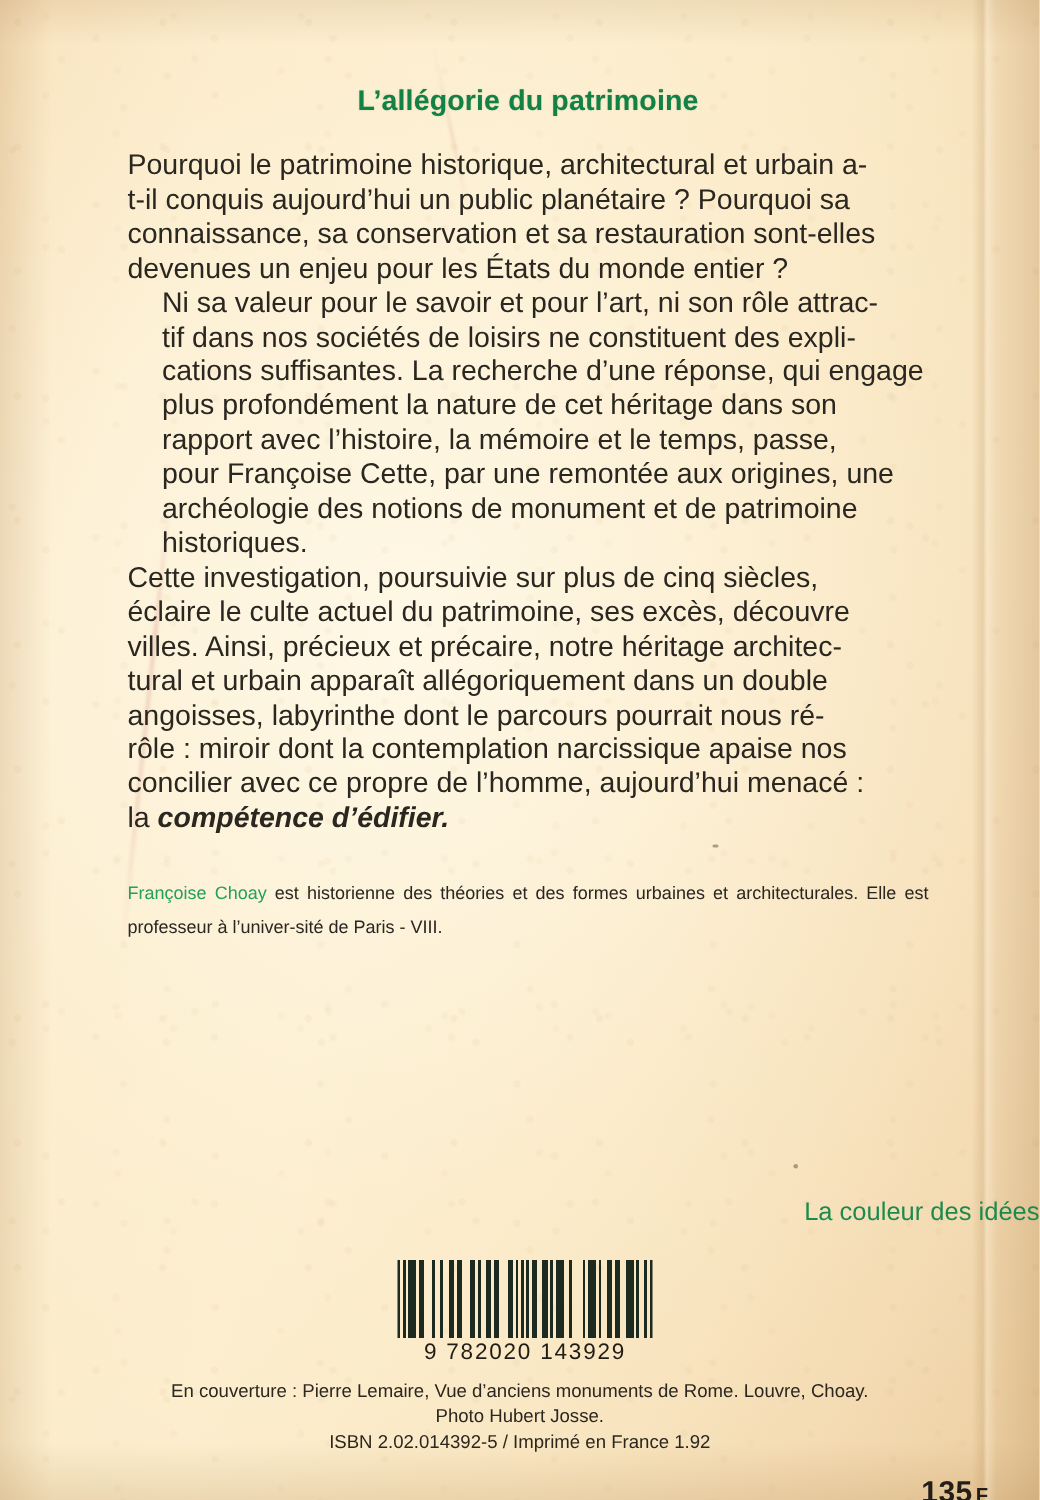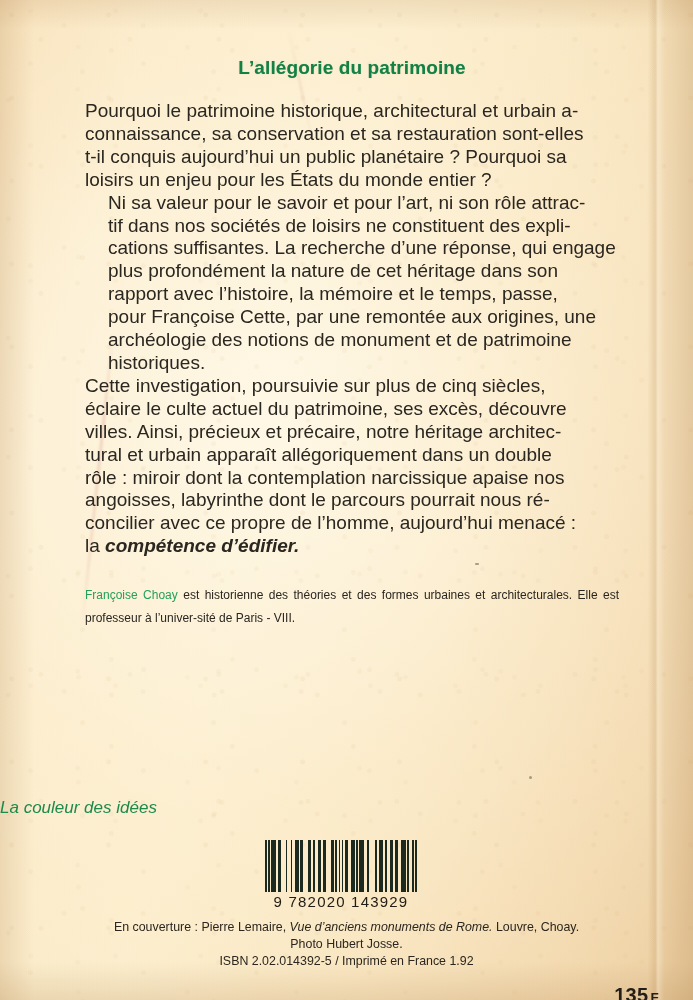--- a/index.html
+++ b/index.html
@@ -156,32 +156,31 @@
     text-align: justify;
   }
   .bio .author { color: #23a05c; }
 
   
   #series {
     position: absolute;
     left: 0; right: 0;
     top: 798px;
     z-index: 3;
-    text-align: left;
+    text-align: right;
     font-size: 17px;
-    font-style: italic;
     color: #1d8a4d;
   }
 
   #barcode-wrap {
     position: absolute;
     z-index: 3;
     left: 265px;
     top: 840px;
-    width: 152px;
+    width: 170px;
   }
   #bars {
     height: 52px;
     width: 100%;
     background-repeat: repeat-x;
   }
   #barcode-digits {
     margin-top: 1px;
     font-size: 15px;
     color: #211c15;
@@ -193,21 +192,21 @@
   #credits {
     position: absolute;
     z-index: 3;
     left: 0; right: 0;
     top: 919px;
     text-align: center;
     color: #2b261f;
     font-size: 12.4px;
     line-height: 17px;
   }
-  #credits .ital { font-style: italic; }
+  #credits .ital { }
 
   #price {
     position: absolute;
     z-index: 3;
     right: 34px;
     top: 944px;
     color: #231e17;
     font-size: 20px;
     font-weight: bold;
     letter-spacing: .3px;
@@ -242,43 +241,43 @@
 
   <div class="speck" style="left:529px; top:776px;"></div>
   <div class="speck" style="left:475px; top:563px; width:4px; height:2px; border-radius:1px;"></div>
 
   <div id="content">
 
     <h1 class="title">L’allégorie du patrimoine</h1>
 
     <p class="blurb">
       <span class="line">Pourquoi le patrimoine historique, architectural et urbain a-</span>
+      <span class="line">t-il conquis aujourd’hui un public planétaire ? Pourquoi sa</span>
       <span class="line">connaissance, sa conservation et sa restauration sont-elles</span>
-      <span class="line">t-il conquis aujourd’hui un public planétaire ? Pourquoi sa</span>
-      <span class="line last">loisirs un enjeu pour les États du monde entier ?</span>
+      <span class="line last">devenues un enjeu pour les États du monde entier ?</span>
     </p>
 
     <p class="blurb" style="padding-top:0;margin-left:23px;">
       <span class="line">Ni sa valeur pour le savoir et pour l’art, ni son rôle attrac-</span>
       <span class="line">tif dans nos sociétés de loisirs ne constituent des expli-</span>
       <span class="line">cations suffisantes. La recherche d’une réponse, qui engage</span>
       <span class="line">plus profondément la nature de cet héritage dans son</span>
       <span class="line">rapport avec l’histoire, la mémoire et le temps, passe,</span>
       <span class="line">pour Françoise Cette, par une remontée aux origines, une</span>
       <span class="line">archéologie des notions de monument et de patrimoine</span>
       <span class="line last">historiques.</span>
     </p>
 
     <p class="blurb" style="padding-top:0;">
       <span class="line">Cette investigation, poursuivie sur plus de cinq siècles,</span>
       <span class="line">éclaire le culte actuel du patrimoine, ses excès, découvre</span>
       <span class="line">villes. Ainsi, précieux et précaire, notre héritage architec-</span>
       <span class="line">tural et urbain apparaît allégoriquement dans un double</span>
+      <span class="line">angoisses, labyrinthe dont le parcours pourrait nous ré-</span>
       <span class="line">rôle : miroir dont la contemplation narcissique apaise nos</span>
-      <span class="line">angoisses, labyrinthe dont le parcours pourrait nous ré-</span>
       <span class="line">concilier avec ce propre de l’homme, aujourd’hui menacé :</span>
       <span class="line last"><span>la </span><span class="ital">compétence d’édifier.</span></span>
     </p>
 
     <p class="bio">
       <span class="author">Françoise Choay</span><span> est historienne des théories et des formes urbaines et architecturales. Elle est professeur à l’univer-sité de Paris - VIII.</span>
     </p>
 
   </div>
 

